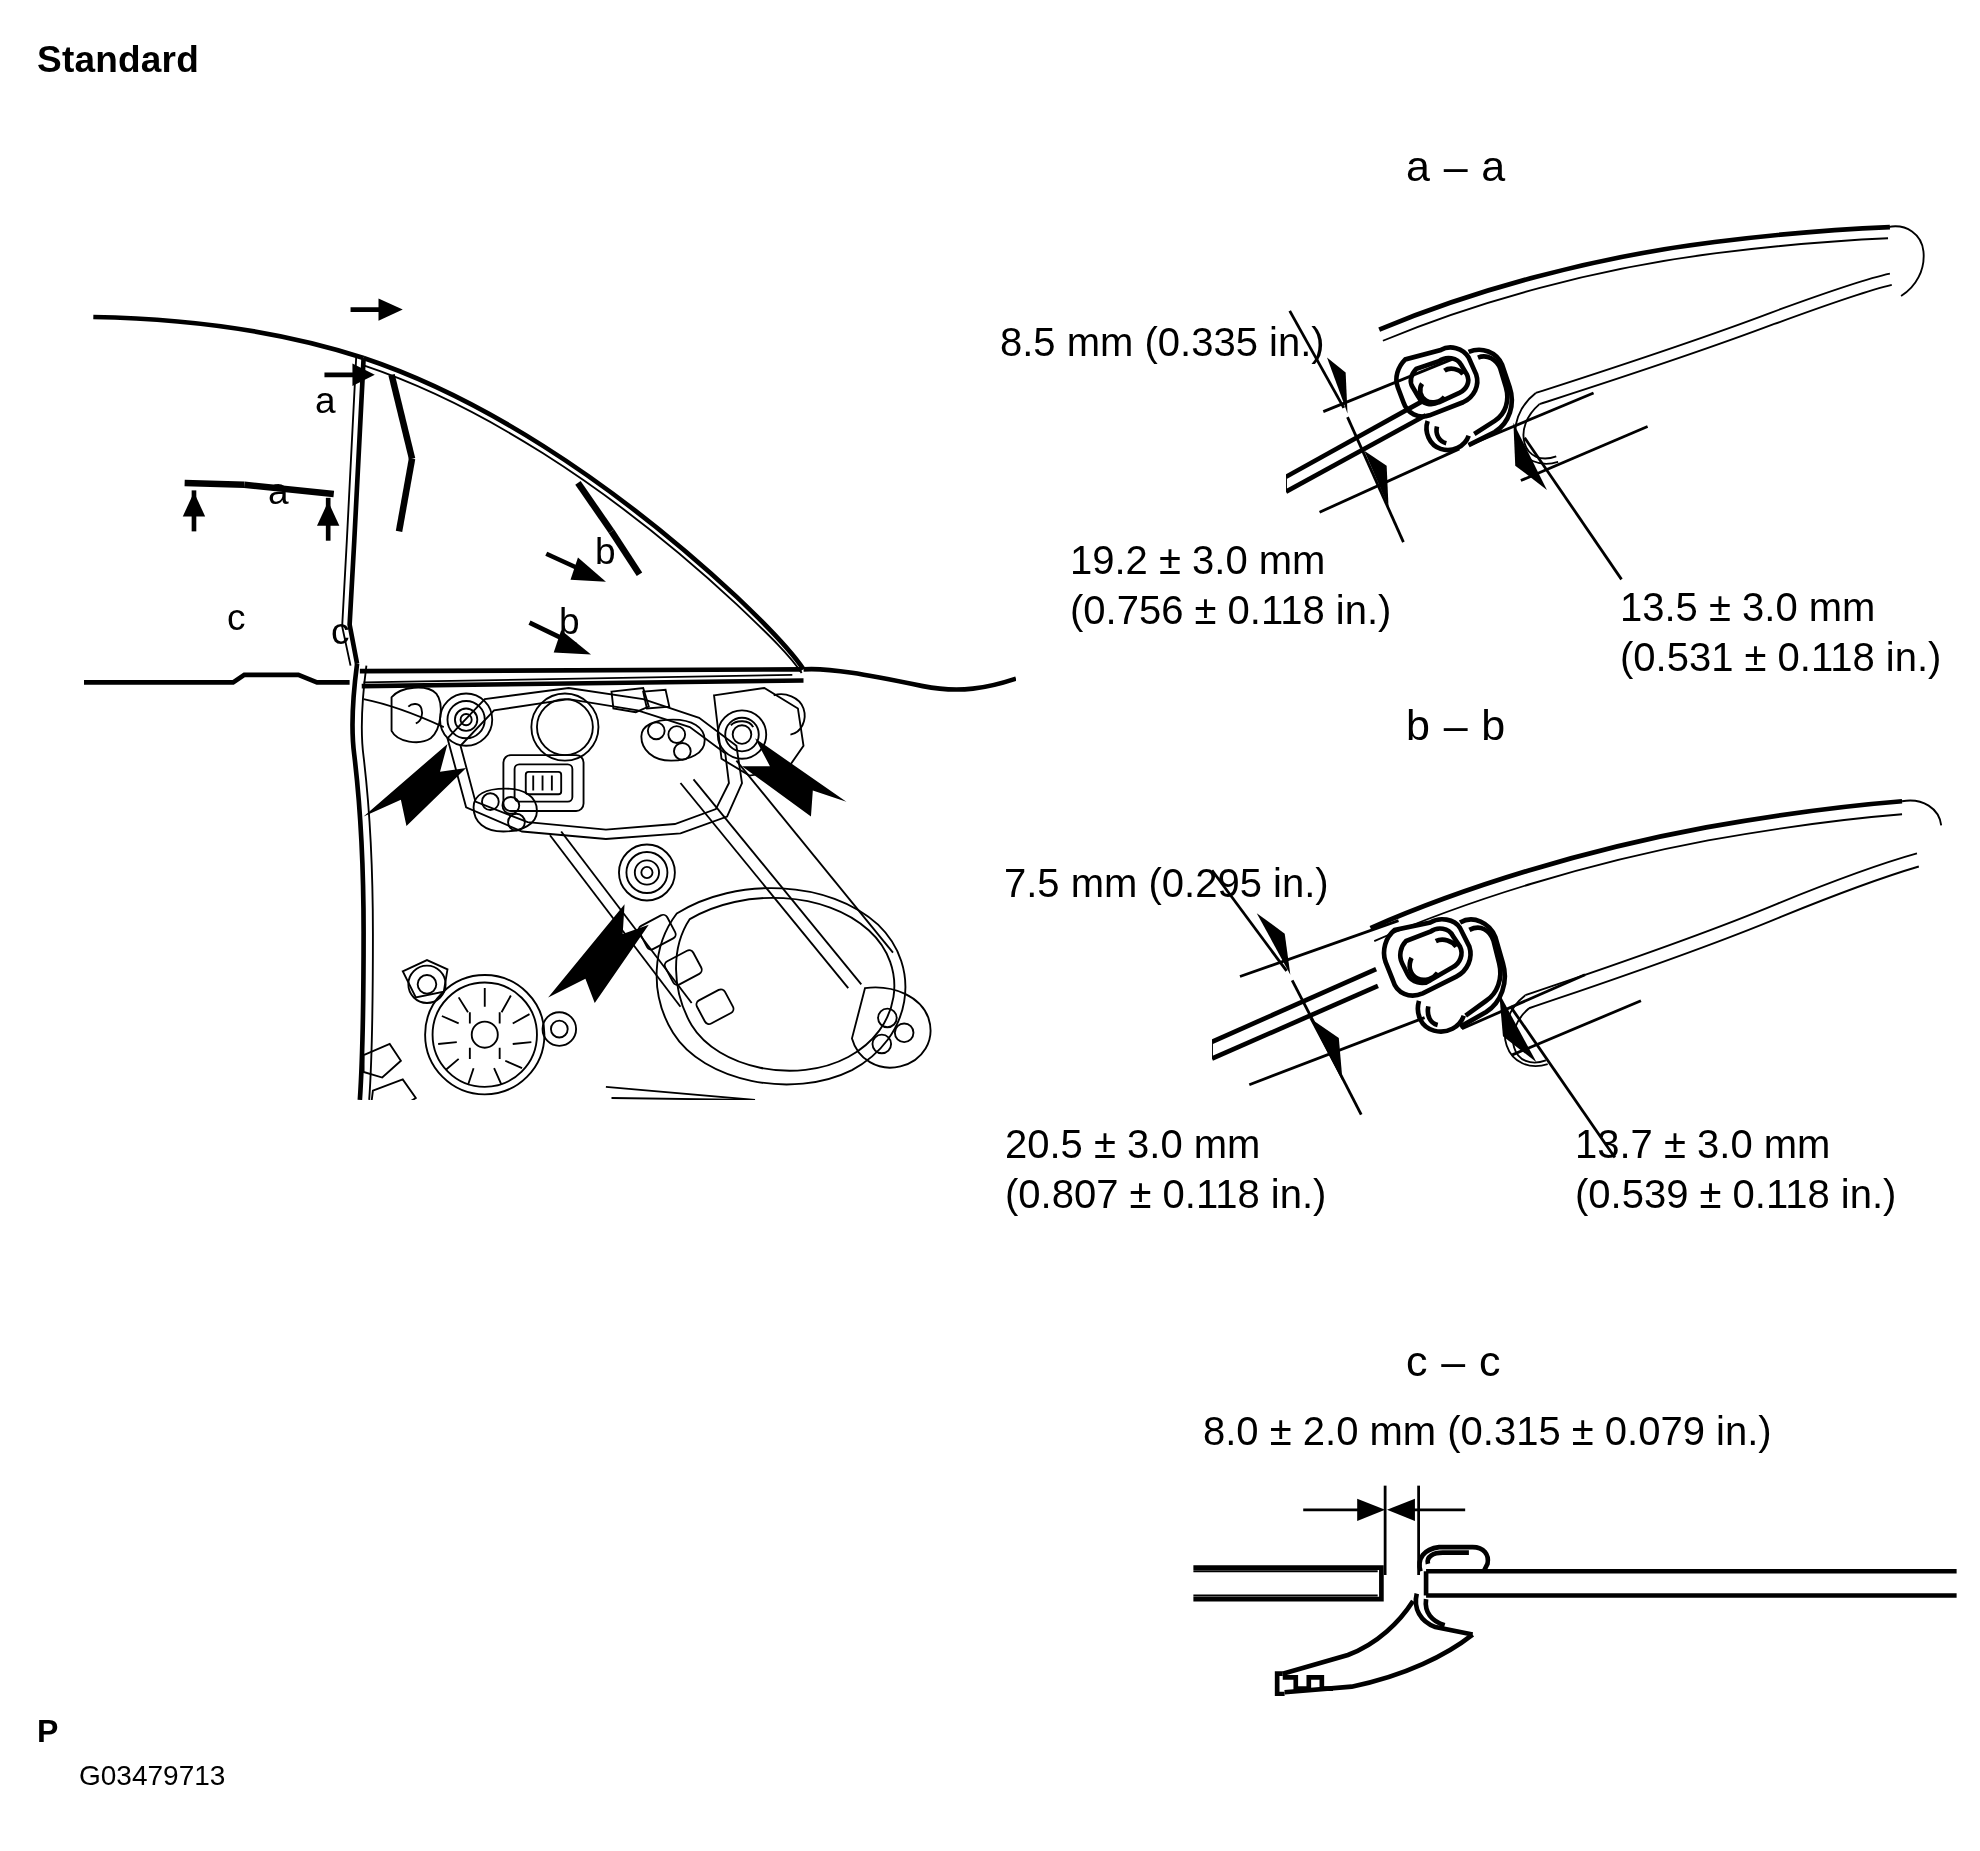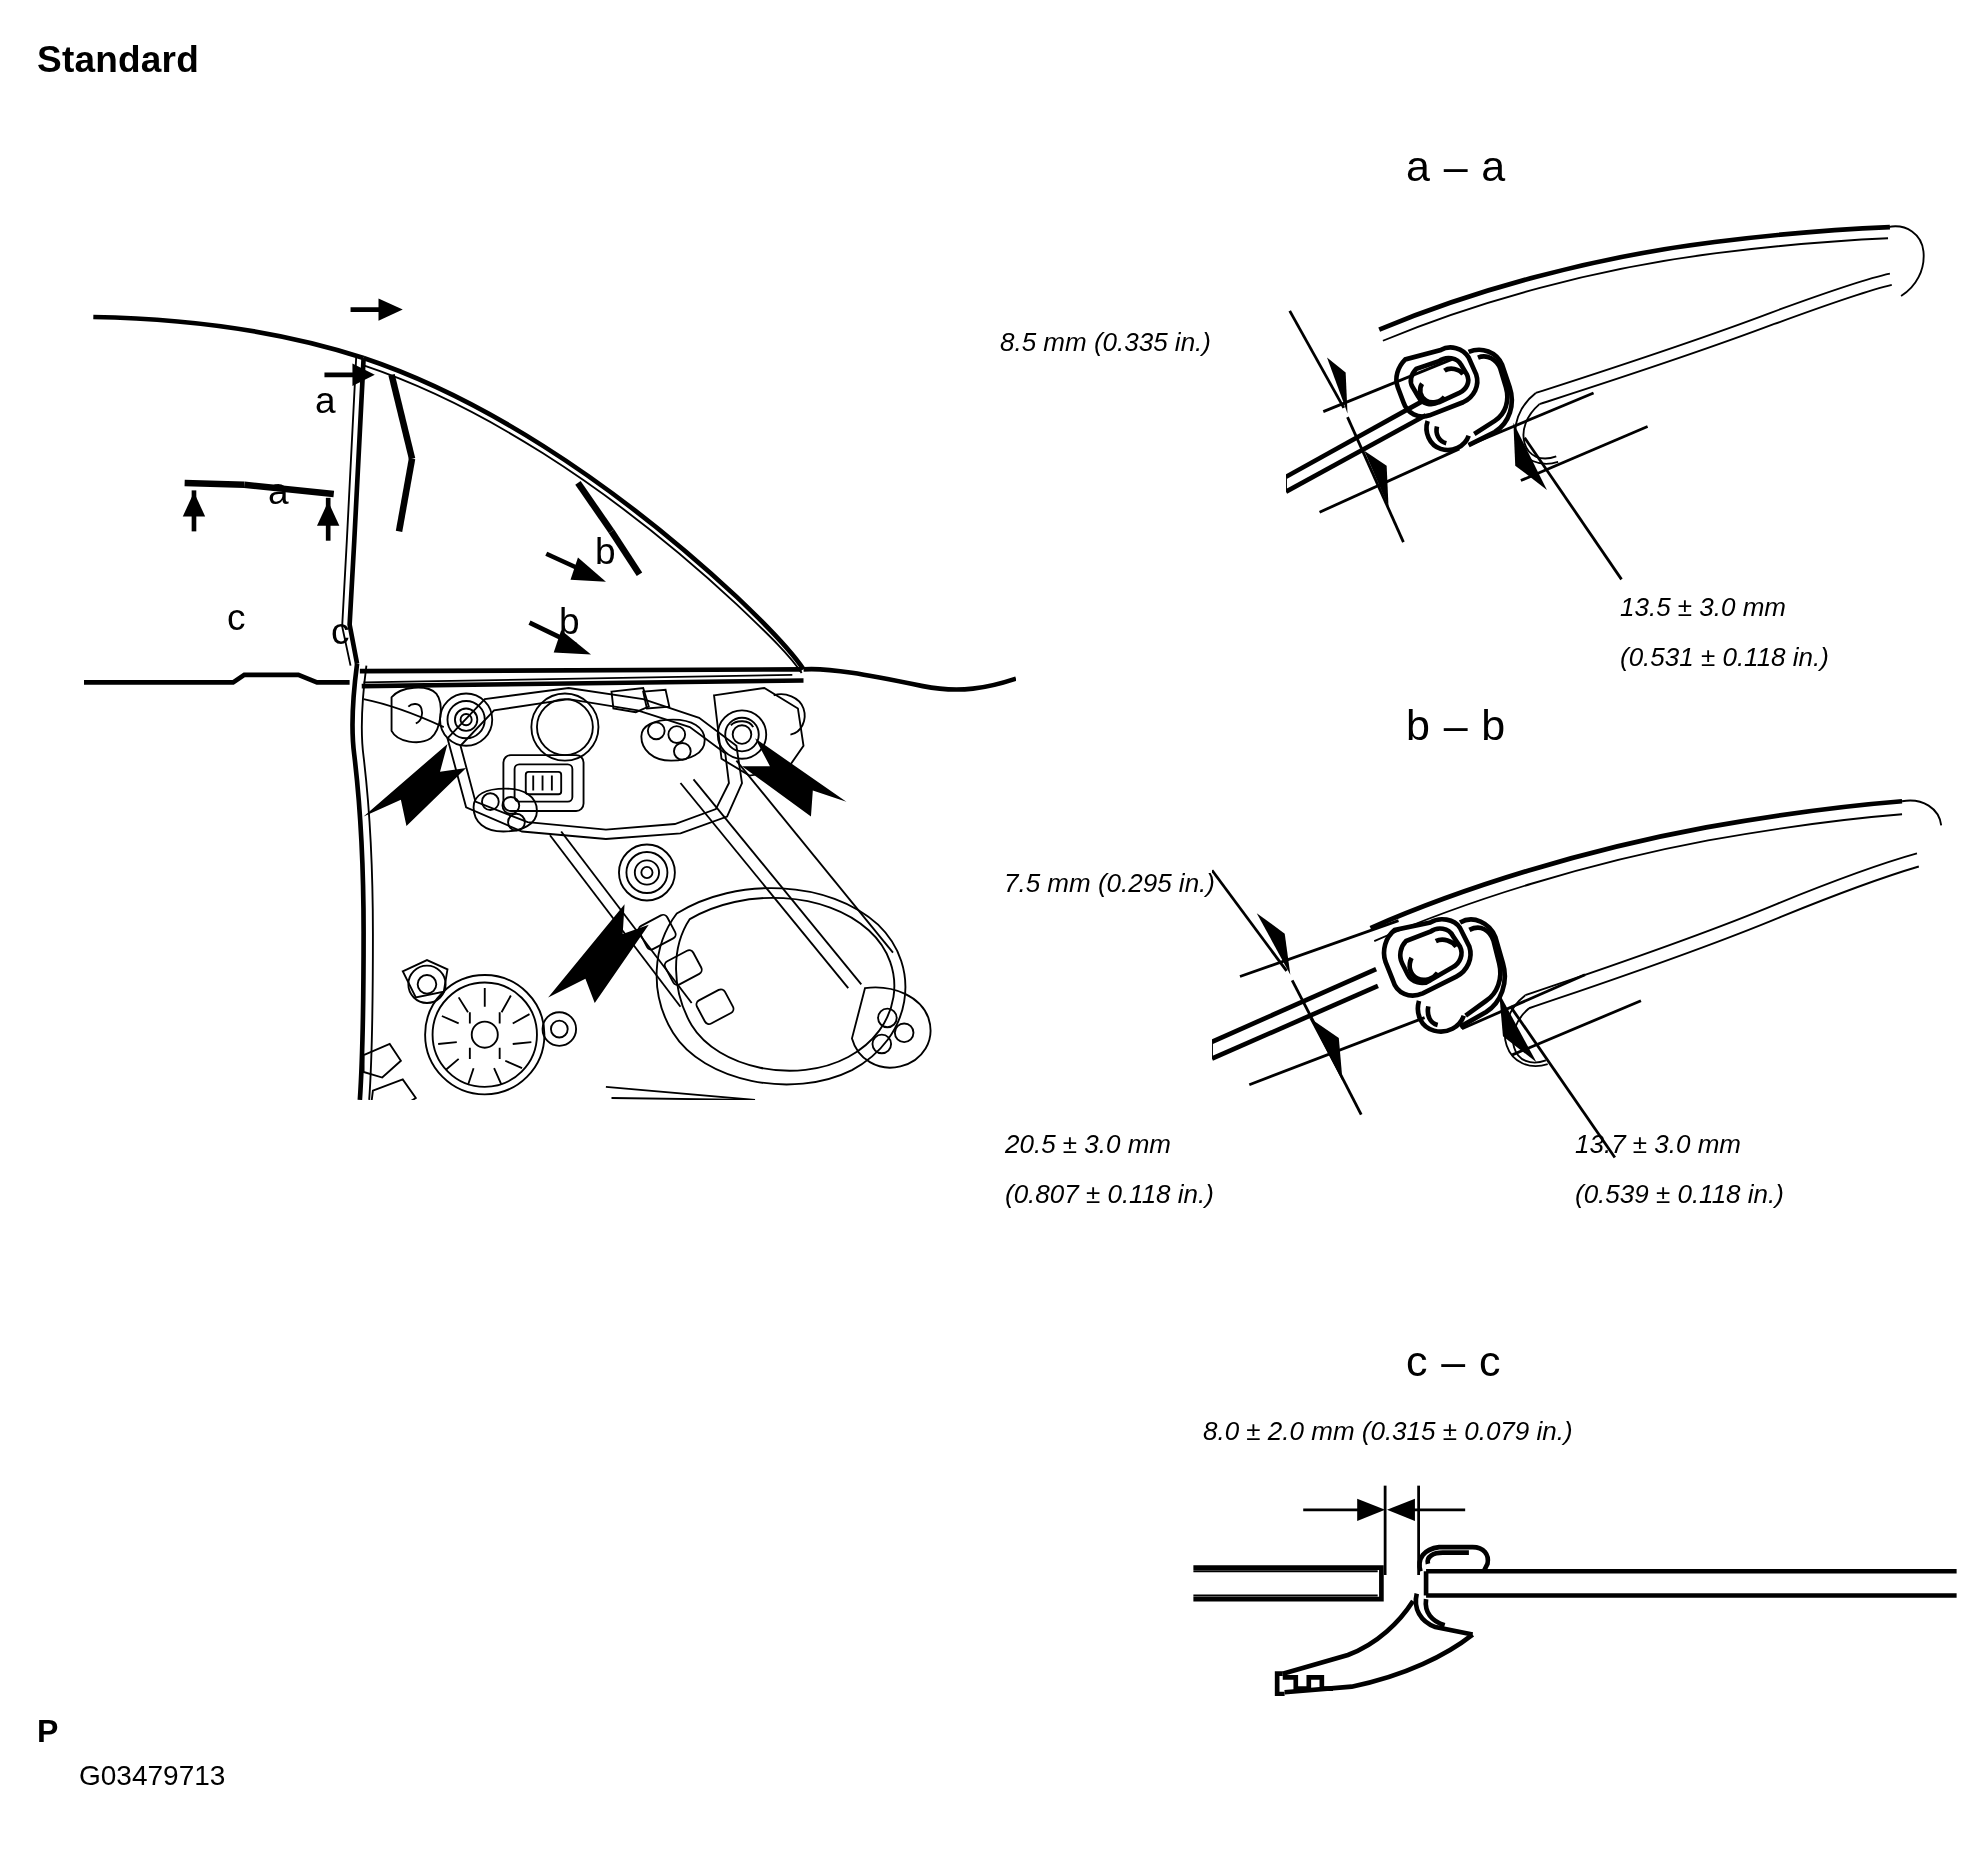--- a/index.html
+++ b/index.html
@@ -56,24 +56,23 @@
     font-size: 43px;
     white-space: nowrap;
     letter-spacing: 0.9px;
   }
   #section-title-aa { left: 1406px; top: 142px; }
   #section-title-bb { left: 1406px; top: 701px; }
   #section-title-cc { left: 1406px; top: 1337px; }
 
   
   .dim {
-    font-size: 26px;
+    font-size: 40px;
     white-space: nowrap;
     line-height: 50px;
-    font-style: italic;
   }
   .dim .l2 { display: block; }
 
   #dim-aa-top     { left: 1000px; top: 317px; }
   #dim-aa-left    { left: 1070px; top: 535px; }
   #dim-aa-right   { left: 1620px; top: 535px; margin-top: 47px; }
 
   #dim-bb-top     { left: 1004px; top: 858px; text-align: right; }
   #dim-bb-left    { left: 1005px; top: 1119px; }
   #dim-bb-right   { left: 1575px; top: 1119px; }
@@ -338,20 +337,24 @@
         <path class="ln" d="M 360 396 L 256 244"></path>
         <path class="sol" d="M 280 300 L 244 228 L 246 274 Z"></path>
         <path class="ln" d="M 196 252 L 330 196"></path>
         <path class="ln" d="M 252 290 L 388 232"></path>
       </g>
     </svg>
   </div>
 
   <div class="abs dim" id="dim-aa-top">
     <span>8.5 mm (0.335 in.)</span>
+  </div>
+  <div class="abs dim" id="dim-aa-left">
+    <span>19.2 ± 3.0 mm</span>
+    <span class="l2">(0.756 ± 0.118 in.)</span>
   </div>
   <div class="abs dim" id="dim-aa-right">
     <span>13.5 ± 3.0 mm</span>
     <span class="l2">(0.531 ± 0.118 in.)</span>
   </div>
 
   <div class="abs section-title" id="section-title-bb">b – b</div>
 
   <div class="abs" style="left:1212px; top:788px; width:746px; height:392px;">
     <svg width="746" height="392" viewBox="0 0 800 420">

